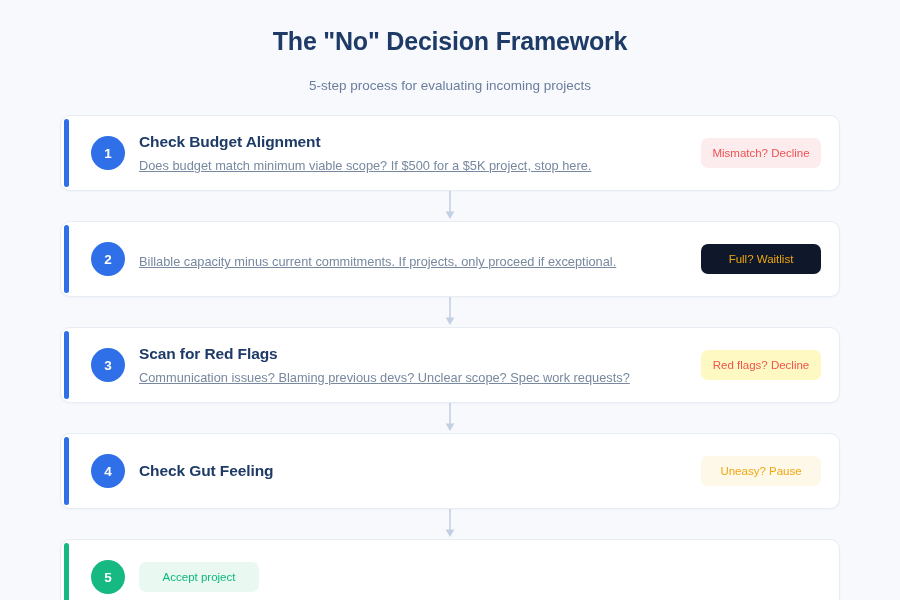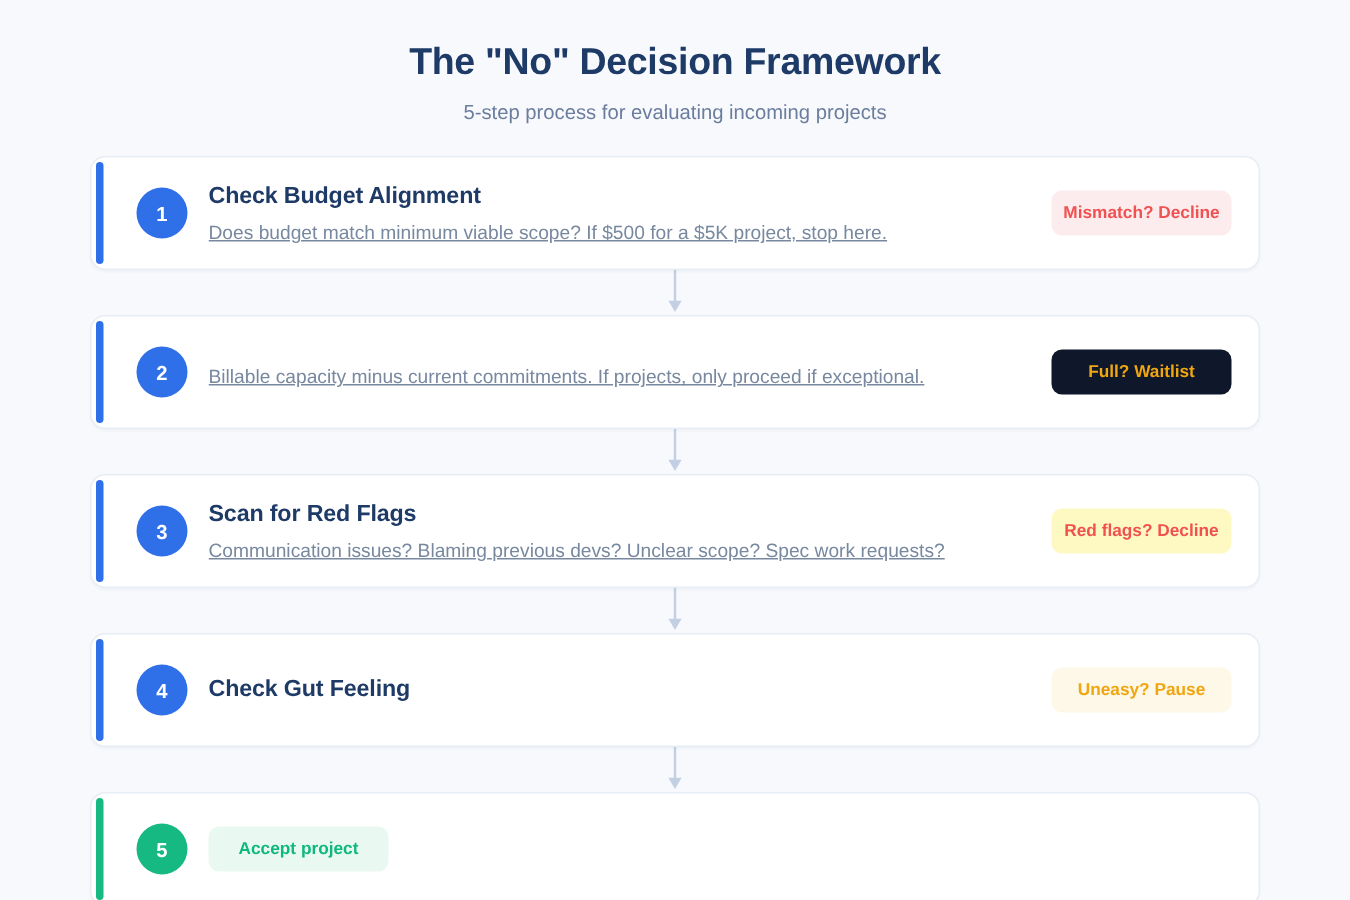--- a/index.html
+++ b/index.html
@@ -33,21 +33,21 @@
 
   .page-title {
     font-size: 25px;
     font-weight: bold;
     color: #1e3a66;
     letter-spacing: -0.2px;
     line-height: 1.2;
   }
 
   .page-subtitle {
-    margin-top: 11px;
+    margin-top: 22px;
     font-size: 13.5px;
     color: #6b7d9e;
     font-weight: normal;
   }
 
   
   .steps {
     margin-top: 22px;
     padding: 0 60px;
     flex: 1;
@@ -122,21 +122,21 @@
 
   .pill {
     flex: 0 0 auto;
     width: 120px;
     height: 30px;
     border-radius: 7px;
     display: flex;
     align-items: center;
     justify-content: center;
     font-size: 11.5px;
-    font-weight: bold;
+    font-weight: normal;
     text-align: right;
     white-space: nowrap;
   }
 
   
   .connector {
     height: 30px;
     display: flex;
     align-items: center;
     justify-content: center;

